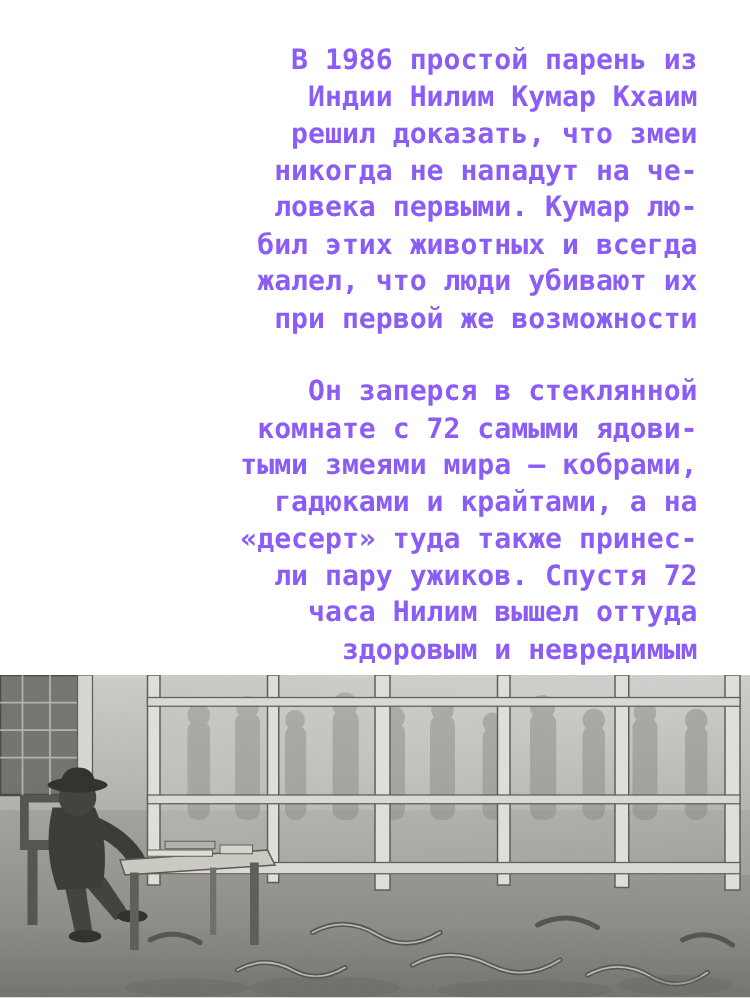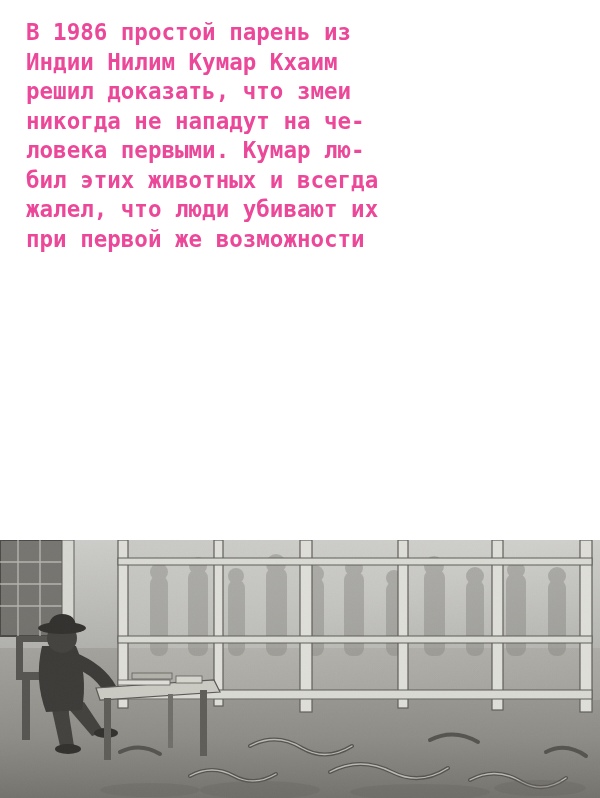--- a/index.html
+++ b/index.html
@@ -22,25 +22,25 @@
     flex-direction: column;
   }
   .text-block {
     padding: 18px 26px 0 26px;
     box-sizing: border-box;
   }
   .para {
     font-family: "DejaVu Sans Mono", monospace;
     font-size: 22.5px;
     line-height: 29.5px;
-    color: #ec4899;
+    color: #8b5cf6;
     letter-spacing: 0px;
-    text-align: left;
+    text-align: right;
     white-space: pre-wrap;
-    margin: 0;
+    margin: 16px;
   }
   .para.first {
     font-weight: bold;
   }
   .para.second {
     font-weight: bold;
     margin-top: 29px;
   }
   
   .photo {
@@ -63,20 +63,28 @@
 
   <div class="text-block">
     <p class="para first">В 1986 простой парень из
 Индии Нилим Кумар Кхаим
 решил доказать, что змеи
 никогда не нападут на че-
 ловека первыми. Кумар лю-
 бил этих животных и всегда
 жалел, что люди убивают их
 при первой же возможности</p>
+    <p class="para second">Он заперся в стеклянной
+комнате с 72 самыми ядови-
+тыми змеями мира – кобрами,
+гадюками и крайтами, а на
+«десерт» туда также принес-
+ли пару ужиков. Спустя 72
+часа Нилим вышел оттуда
+здоровым и невредимым</p>
   </div>
 
   <div class="photo">
     <svg width="600" height="258" viewBox="0 0 600 258" xmlns="http://www.w3.org/2000/svg">
       <defs>
         <linearGradient id="skyg" x1="0" y1="0" x2="0" y2="1">
           <stop offset="0%" stop-color="#d9d9d7"></stop>
           <stop offset="100%" stop-color="#b4b4b0"></stop>
         </linearGradient>
         <linearGradient id="groundg" x1="0" y1="0" x2="0" y2="1">

